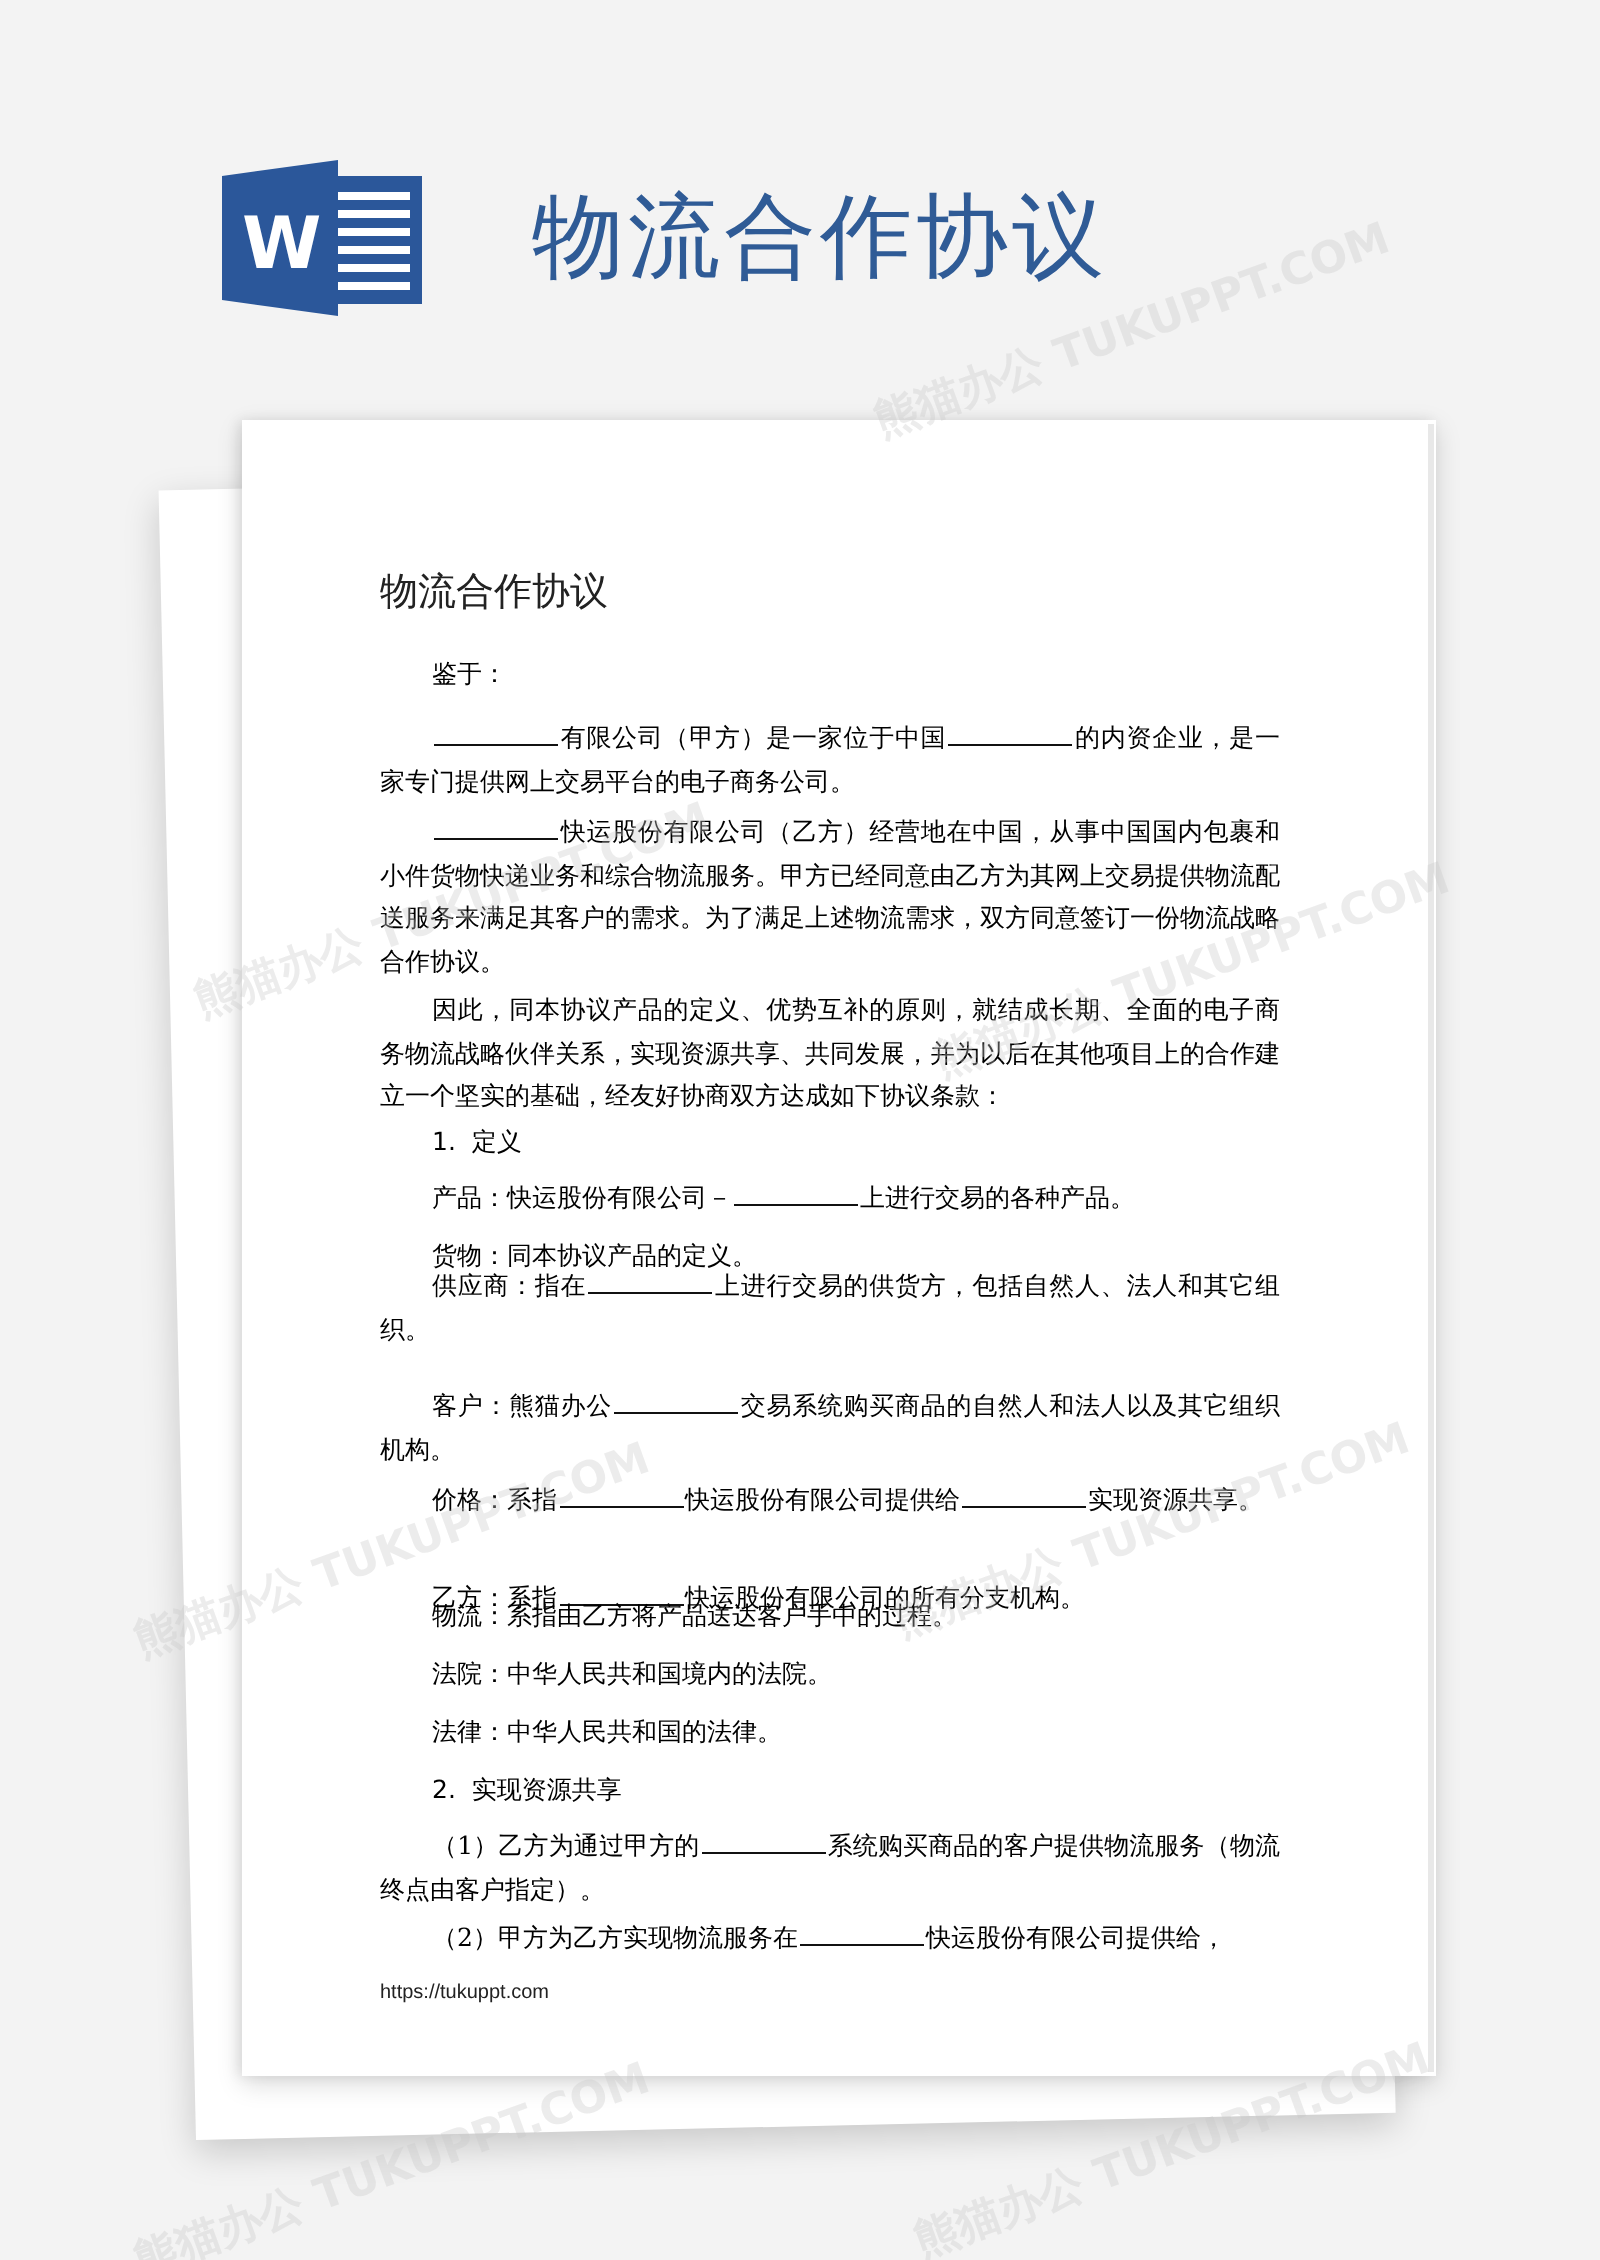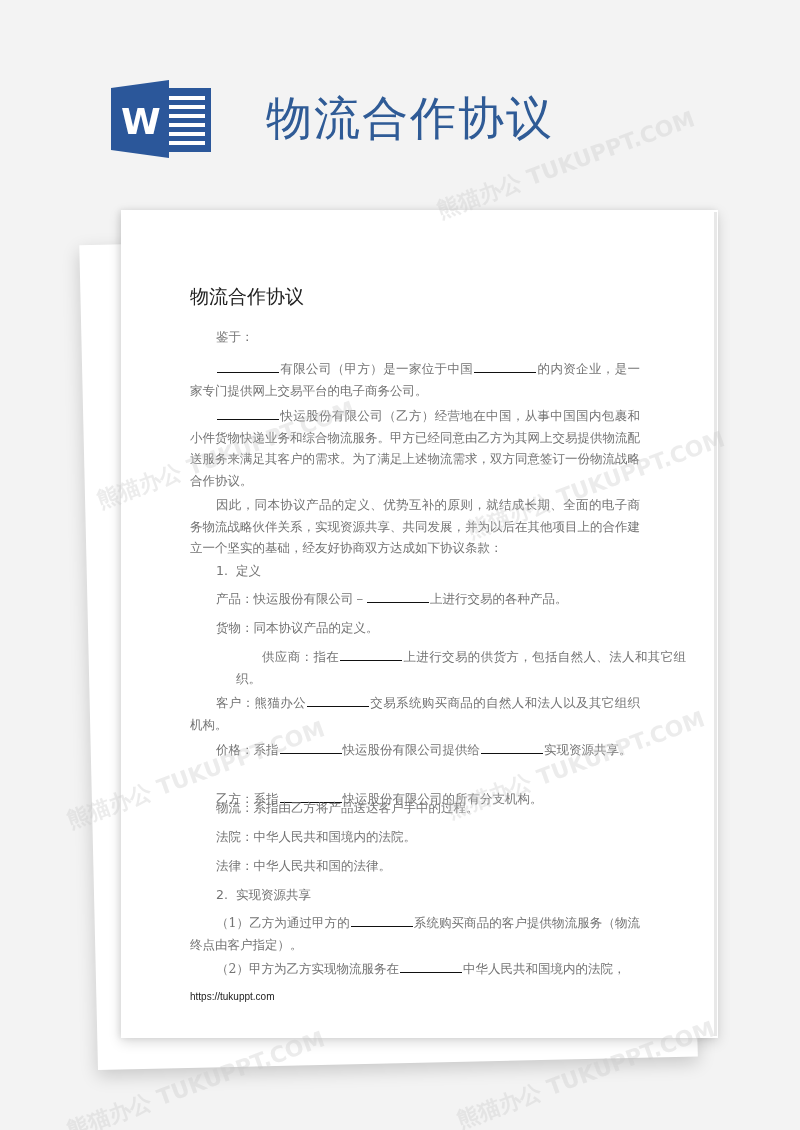--- a/index.html
+++ b/index.html
@@ -29,21 +29,21 @@
   }
   .page-edge {
     position:absolute; left:714px; top:212px; width:3px; height:824px;
     background:#e8e8e8;
   }
   .doc-title {
     position:absolute; left:190px; top:282px;
     font-family:"DejaVu Sans","Liberation Sans",sans-serif;
     font-size:19px; color:#222; line-height:28px;
   }
-  .p { position:absolute; left:190px; width:450px; font-size:12.5px; color:#737373; line-height:21.5px; text-align:justify; text-justify:inter-ideograph; }
+  .p { position:absolute; left:190px; width:450px; font-size:12.5px; color:#000000; line-height:21.5px; text-align:justify; text-justify:inter-ideograph; }
   .indent { text-indent:26px; }
   .blank { display:inline-block; width:62px; border-bottom:1.5px solid #111; height:12px; vertical-align:baseline; margin:0 1px; }
   .num { font-family:"DejaVu Sans","Liberation Sans",sans-serif; }
   .footer-url {
     position:absolute; left:190px; top:991px;
     font-family:"Liberation Sans","DejaVu Sans",sans-serif; font-size:10px; color:#222;
   }
   .wm {
     position:absolute; font-family:"DejaVu Sans","Liberation Sans",sans-serif;
     font-size:22px; color:rgba(200,200,200,0.35); transform:rotate(-20deg);
@@ -93,21 +93,21 @@
 </div>
 
 <div class="p indent" style="top:588px;">
   <span>产品：快运股份有限公司－</span><span class="blank"></span><span>上进行交易的各种产品。</span>
 </div>
 
 <div class="p indent" style="top:617px;">
   <span>货物：同本协议产品的定义。</span>
 </div>
 
-<div class="p indent" style="top:646px;margin-left:46px;">
+<div class="p indent" style="top:632px;">
   <span>供应商：指在</span><span class="blank"></span><span>上进行交易的供货方，包括自然人、法人和其它组织。</span>
 </div>
 
 <div class="p indent" style="top:692px;">
   <span>客户：熊猫办公</span><span class="blank"></span><span>交易系统购买商品的自然人和法人以及其它组织机构。</span>
 </div>
 
 <div class="p indent" style="top:739px;">
   <span>价格：系指</span><span class="blank"></span><span>快运股份有限公司提供给</span><span class="blank"></span><span>实现资源共享。</span>
 </div>
@@ -130,21 +130,21 @@
 
 <div class="p indent" style="top:884px;">
   <span class="num">2.</span>&nbsp;&nbsp;<span>实现资源共享</span>
 </div>
 
 <div class="p indent" style="top:912px;">
   <span>（1）</span><span>乙方为通过甲方的</span><span class="blank"></span><span>系统购买商品的客户提供物流服务（物流终点由客户指定）。</span>
 </div>
 
 <div class="p indent" style="top:958px;">
-  <span>（2）</span><span>甲方为乙方实现物流服务在</span><span class="blank"></span><span>中华人民共和国境内的法院，</span>
+  <span>（2）</span><span>甲方为乙方实现物流服务在</span><span class="blank"></span><span>快运股份有限公司提供给，</span>
 </div>
 
 <div class="footer-url">https://tukuppt.com</div>
 
 <div class="wm" style="left:430px;top:150px;">熊猫办公 TUKUPPT.COM</div>
 <div class="wm" style="left:90px;top:440px;">熊猫办公 TUKUPPT.COM</div>
 <div class="wm" style="left:460px;top:470px;">熊猫办公 TUKUPPT.COM</div>
 <div class="wm" style="left:60px;top:760px;">熊猫办公 TUKUPPT.COM</div>
 <div class="wm" style="left:440px;top:750px;">熊猫办公 TUKUPPT.COM</div>
 <div class="wm" style="left:60px;top:1070px;">熊猫办公 TUKUPPT.COM</div>

